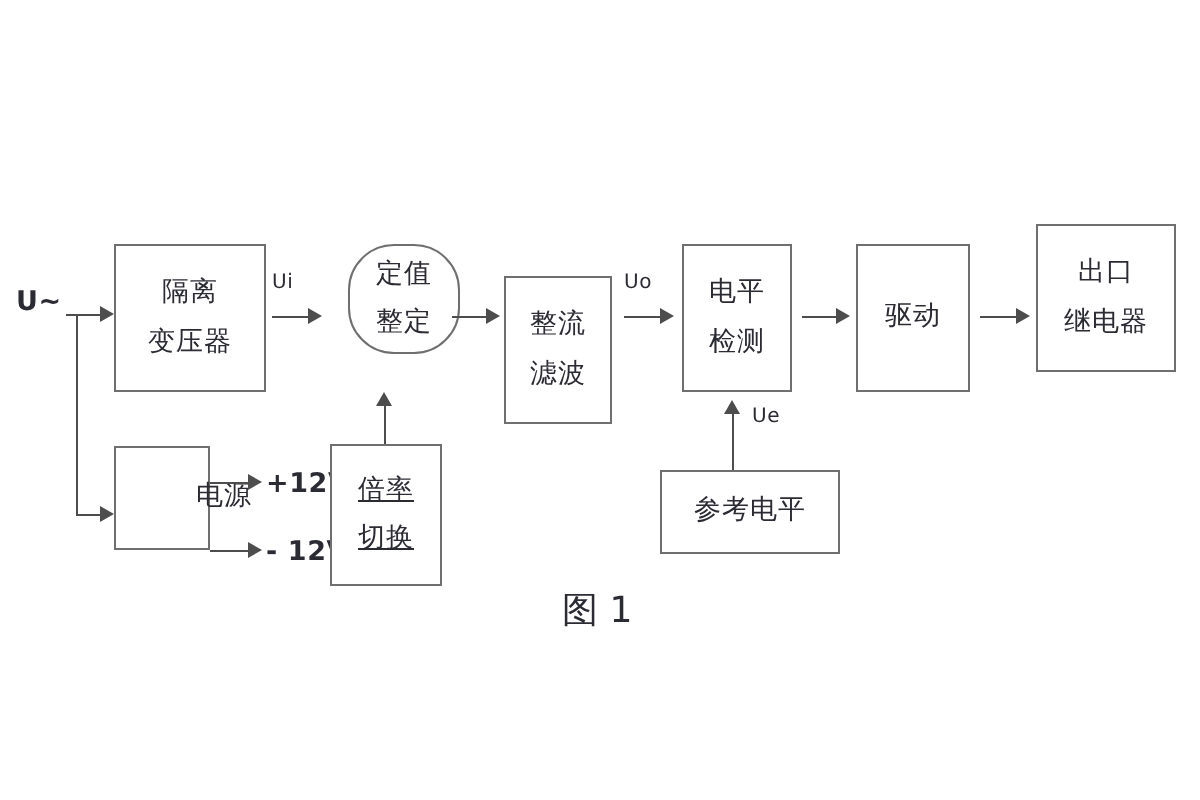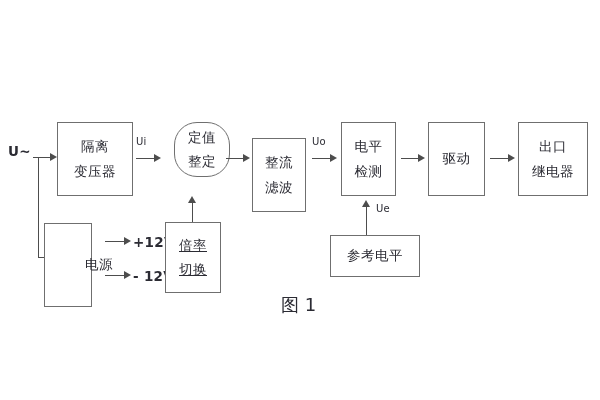--- a/index.html
+++ b/index.html
@@ -137,26 +137,26 @@
   <div class="h-line" style="left:401px; top:158px; width:20px;"></div>
   <div class="arrow-r" style="left:418px; top:154px;"></div>
 
   <div class="box" style="left:428px; top:122px; width:57px; height:74px;">
     <span class="ln">驱动</span>
   </div>
 
   <div class="h-line" style="left:490px; top:158px; width:21px;"></div>
   <div class="arrow-r" style="left:508px; top:154px;"></div>
 
-  <div class="box" style="left:518px; top:122px; width:70px; height:74px;">
+  <div class="box" style="left:518px; top:112px; width:70px; height:74px;">
     <span class="ln">出口</span>
     <span class="ln">继电器</span>
   </div>
 
-  <div class="box box-left-text" style="left:44px; top:223px; width:48px; height:84px;padding-left:40px;">
+  <div class="box box-left-text" style="left:57px; top:223px; width:48px; height:52px;padding-left:40px;">
     <span class="ln">电源</span>
   </div>
 
   <div class="h-line" style="left:105px; top:241px; width:22px;"></div>
   <div class="arrow-r" style="left:124px; top:237px;"></div>
   <div class="lbl lbl-bold" style="left:133px; top:234px;">+12V</div>
 
   <div class="h-line" style="left:105px; top:275px; width:22px;"></div>
   <div class="arrow-r" style="left:124px; top:271px;"></div>
   <div class="lbl lbl-bold" style="left:133px; top:268px;">- 12V</div>

